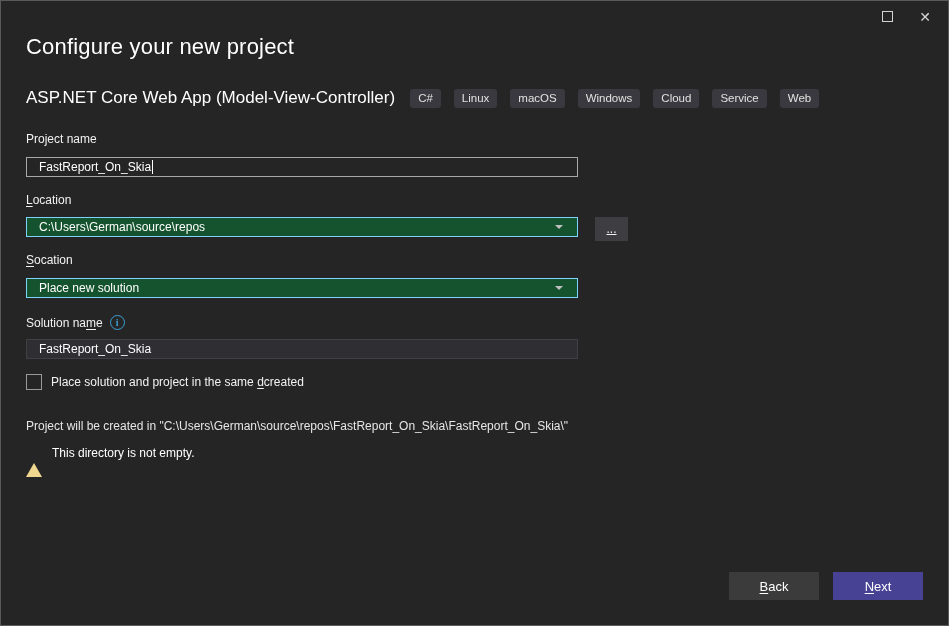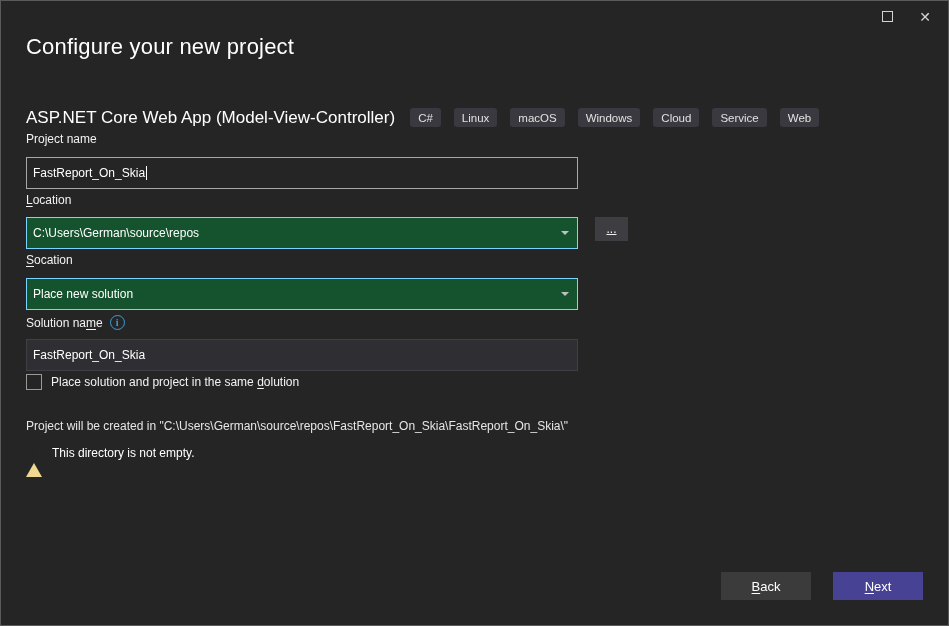--- a/index.html
+++ b/index.html
@@ -54,22 +54,21 @@
     color: #ffffff;
     letter-spacing: 0.2px;
   }
 
   .subtitle-row {
     position: absolute;
     top: 87px;
     left: 25px;
     right: 20px;
     display: flex;
-    align-items: flex-start;
-    margin-top: 20px;
+    align-items: center;
   }
   .template-name {
     font-size: 17px;
     color: #ffffff;
     white-space: nowrap;
   }
   .tags {
     display: flex;
     gap: 13px;
     margin-left: 15px;
@@ -90,24 +89,24 @@
     font-size: 12px;
     color: #f2f2f2;
     white-space: pre-wrap;
   }
   .ak { text-decoration: underline; text-underline-offset: 2px; }
 
   .textbox, .combo {
     position: absolute;
     left: 25px;
     width: 552px;
-    height: 32px;
-    display: flex;
-    align-items: center;
-    padding: 0 6px;
+    height: 20px;
+    display: flex;
+    align-items: center;
+    padding: 0 12px;
     font-size: 12px;
     color: #ffffff;
     cursor: text;
   }
   .textbox-focused {
     background: #252526;
     border: 1px solid #a8a8a8;
   }
   .textbox-plain {
     background: #2f2f33;
@@ -230,21 +229,21 @@
     font-weight: 700;
     line-height: 12px;
   }
   .warning-text { font-size: 12px; color: #ffffff; }
 
   .footer-buttons {
     position: absolute;
     right: 25px;
     bottom: 25px;
     display: flex;
-    gap: 22px;
+    gap: 14px;
   }
   .btn {
     width: 90px;
     height: 28px;
     border: none;
     font-size: 13px;
     font-family: "Liberation Sans", sans-serif;
     color: #ffffff;
     cursor: pointer;
   }
@@ -302,21 +301,21 @@
   <div class="label-with-icon" style="top:314px">
     <span class="field-label" style="position:static"><span>Solution na</span><span class="ak">m</span><span>e</span></span>
     <span class="info-icon">i</span>
   </div>
   <div class="textbox textbox-plain" style="top:338px">
     <span>FastReport_On_Skia</span>
   </div>
 
   <div class="checkbox-row">
     <span class="checkbox-box"></span>
-    <span class="checkbox-label"><span>Place solution and project in the same </span><span class="ak">d</span><span>olution</span></span>
+    <span class="checkbox-label"><span>Place solution and project in the same </span><span class="ak">d</span><span>created</span></span>
   </div>
 
   <div class="created-path">Project will be created in "C:\Users\German\source\repos\FastReport_On_Skia\FastReport_On_Skia\"</div>
 
   <div class="warning-row">
     <span class="warn-triangle">
       <span class="tri"></span>
       <span class="bang">!</span>
     </span>
     <span class="warning-text">This directory is not empty.</span>

